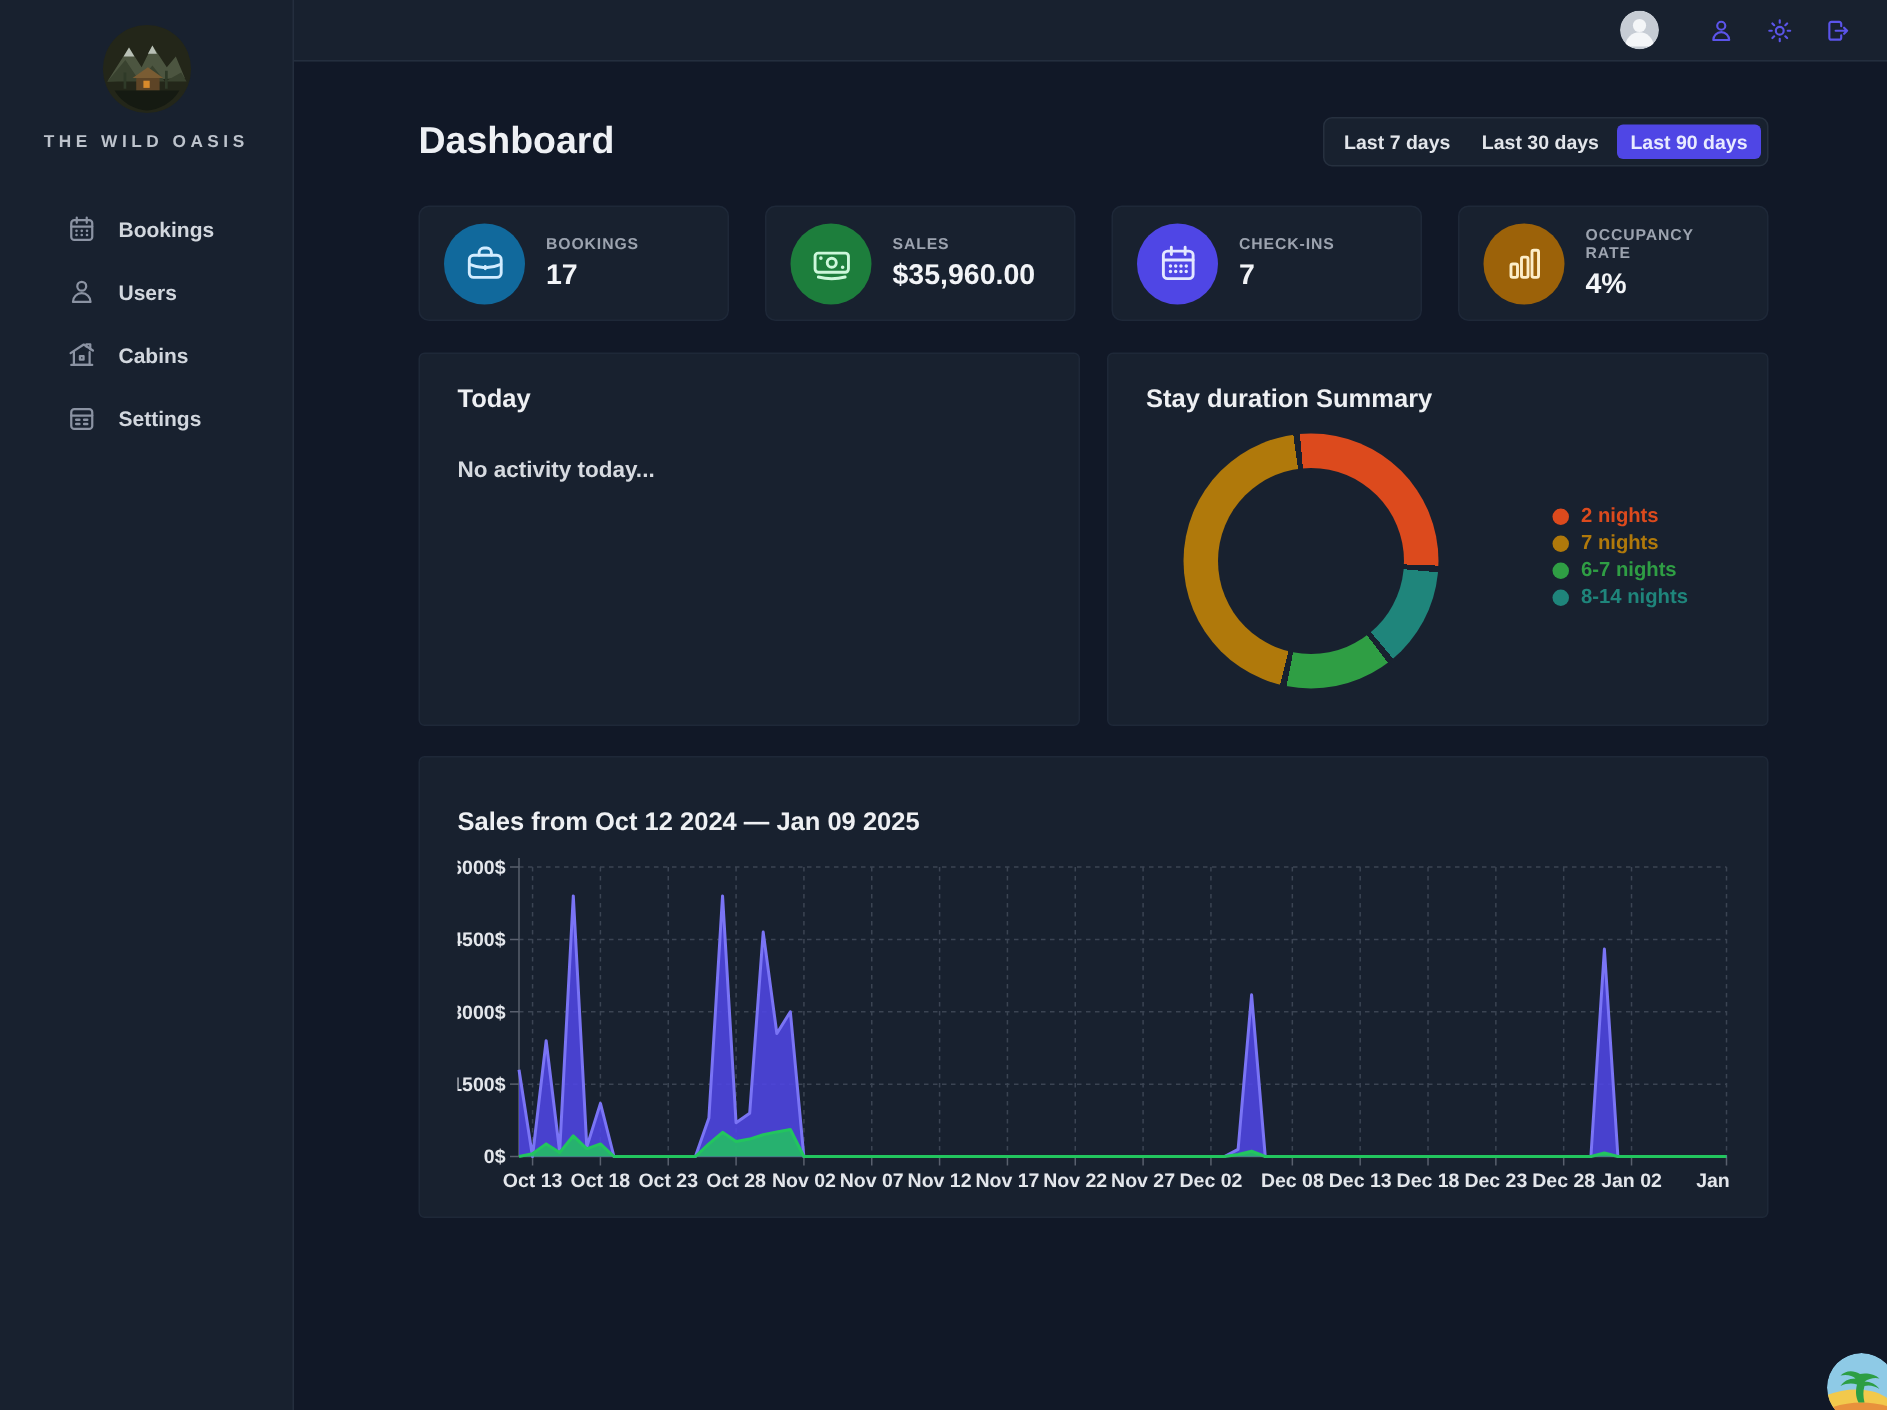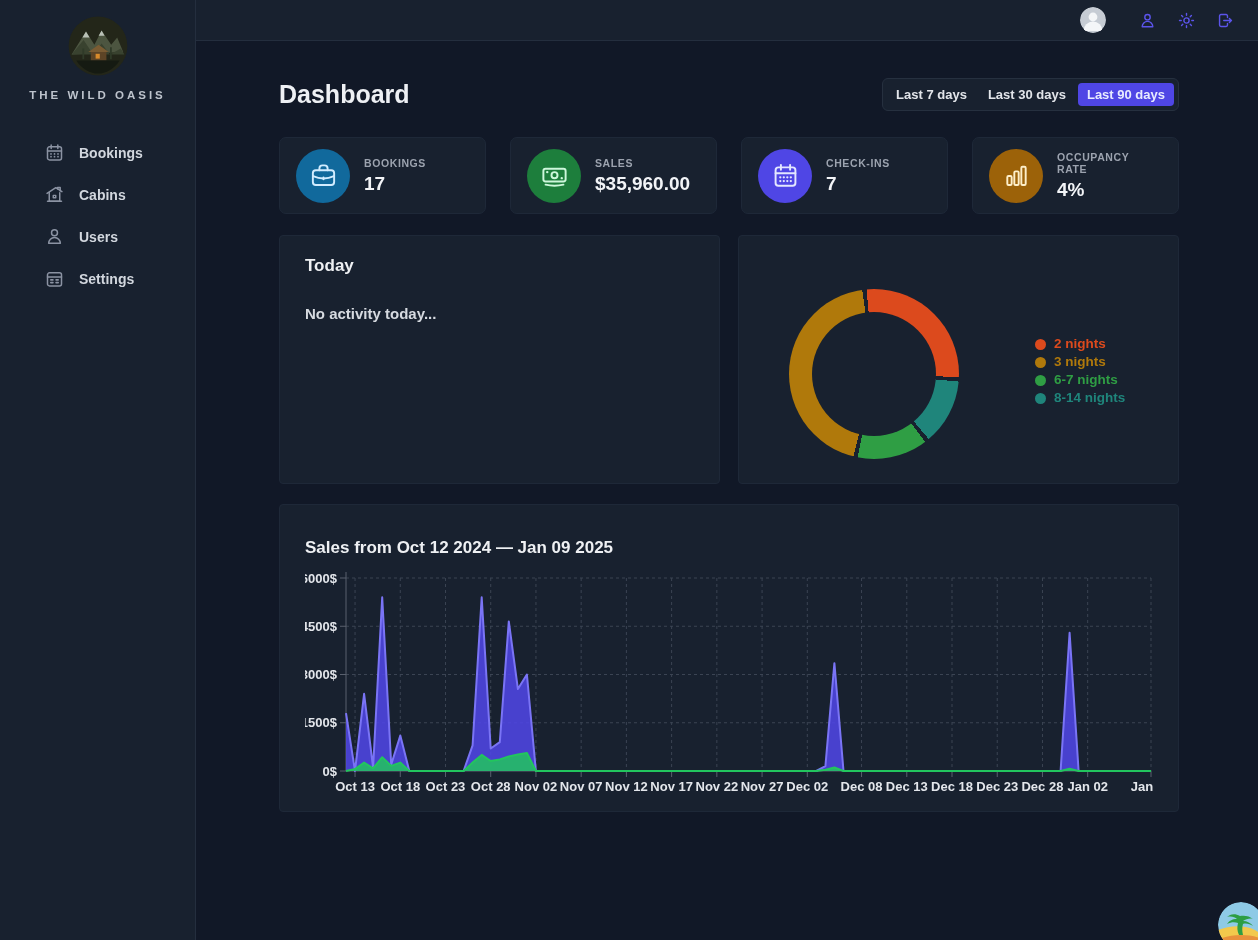--- a/index.html
+++ b/index.html
@@ -102,37 +102,37 @@
             <rect x="4" y="5.5" width="16" height="15" rx="2.3"></rect>
               <path d="M8.2 3.5v4m7.6-4v4M4 10.3h16"></path>
             <path d="M8 13.6h.01M12 13.6h.01M16 13.6h.01M8 16.8h.01M12 16.8h.01M16 16.8h.01" stroke-width="2"></path>
           </svg>
         </span>
         <span>Bookings</span>
       </div>
       <div class="nav-item">
         <span class="nicon">
           <svg viewBox="0 0 24 24" fill="none" stroke="currentColor" stroke-width="1.7" stroke-linecap="round" stroke-linejoin="round">
+            <circle cx="12" cy="7.8" r="3.4"></circle>
+              <path d="M5.3 19.8a6.7 6.7 0 0 1 13.4 0Z"></path>
+          </svg>
+        </span>
+        <span>Users</span>
+      </div>
+      <div class="nav-item">
+        <span class="nicon">
+          <svg viewBox="0 0 24 24" fill="none" stroke="currentColor" stroke-width="1.7" stroke-linecap="round" stroke-linejoin="round">
             <path d="M3.5 10.8 13.5 4.2l7 4.6"></path>
               <path d="M6 9.6v10.2h12V10"></path>
               <path d="M4 19.8h16"></path>
             <path d="M15.5 5.8V4h3v4"></path>
               <rect x="10.6" y="13" width="2.8" height="2.8"></rect>
           </svg>
         </span>
         <span>Cabins</span>
-      </div>
-      <div class="nav-item">
-        <span class="nicon">
-          <svg viewBox="0 0 24 24" fill="none" stroke="currentColor" stroke-width="1.7" stroke-linecap="round" stroke-linejoin="round">
-            <circle cx="12" cy="7.8" r="3.4"></circle>
-              <path d="M5.3 19.8a6.7 6.7 0 0 1 13.4 0Z"></path>
-          </svg>
-        </span>
-        <span>Users</span>
       </div>
       <div class="nav-item">
         <span class="nicon">
           <svg viewBox="0 0 24 24" fill="none" stroke="currentColor" stroke-width="1.7" stroke-linecap="round" stroke-linejoin="round">
             <rect x="4" y="5.5" width="16" height="15" rx="2.3"></rect>
               <path d="M4 10.3h16"></path>
             <path d="M7.8 13.6h2.4M13.8 13.6h2.4M7.8 16.8h2.4M13.8 16.8h2.4" stroke-width="1.9"></path>
           </svg>
         </span>
         <span>Settings</span>
@@ -238,30 +238,31 @@
       </div>
     </div>
 
     <div class="mid-row">
       <section class="panel today-panel">
         <h2 class="panel-title">Today</h2>
         <p class="today-empty">No activity today...</p>
       </section>
 
       <section class="panel duration-panel">
+        <h2 class="panel-title">Stay duration Summary</h2>
         <div class="donut" id="donut" style="background: conic-gradient(from -5deg, rgb(220, 74, 29) 0deg, rgb(220, 74, 29) 97.08deg, rgb(24, 33, 47) 97.08deg, rgb(24, 33, 47) 100.08deg, rgb(31, 133, 123) 100.08deg, rgb(31, 133, 123) 144.96deg, rgb(24, 33, 47) 144.96deg, rgb(24, 33, 47) 147.96deg, rgb(47, 158, 68) 147.96deg, rgb(47, 158, 68) 196.08deg, rgb(24, 33, 47) 196.08deg, rgb(24, 33, 47) 199.08deg, rgb(176, 121, 11) 199.08deg, rgb(176, 121, 11) 357deg, rgb(24, 33, 47) 357deg, rgb(24, 33, 47) 360deg);"></div>
         <div class="donut-hole"></div>
         <div class="legend">
           <div class="legend-item">
             <span class="legend-dot" style="background-color: rgb(220, 74, 29);"></span>
             <span style="color: rgb(220, 74, 29);">2 nights</span>
           </div>
           <div class="legend-item">
             <span class="legend-dot" style="background-color: rgb(176, 121, 11);"></span>
-            <span style="color: rgb(176, 121, 11);">3 nights</span>
+            <span style="color: rgb(176, 121, 11);">7 nights</span>
           </div>
           <div class="legend-item">
             <span class="legend-dot" style="background-color: rgb(47, 158, 68);"></span>
             <span style="color: rgb(47, 158, 68);">6-7 nights</span>
           </div>
           <div class="legend-item">
             <span class="legend-dot" style="background-color: rgb(31, 133, 123);"></span>
             <span style="color: rgb(31, 133, 123);">8-14 nights</span>
           </div>
         </div>

